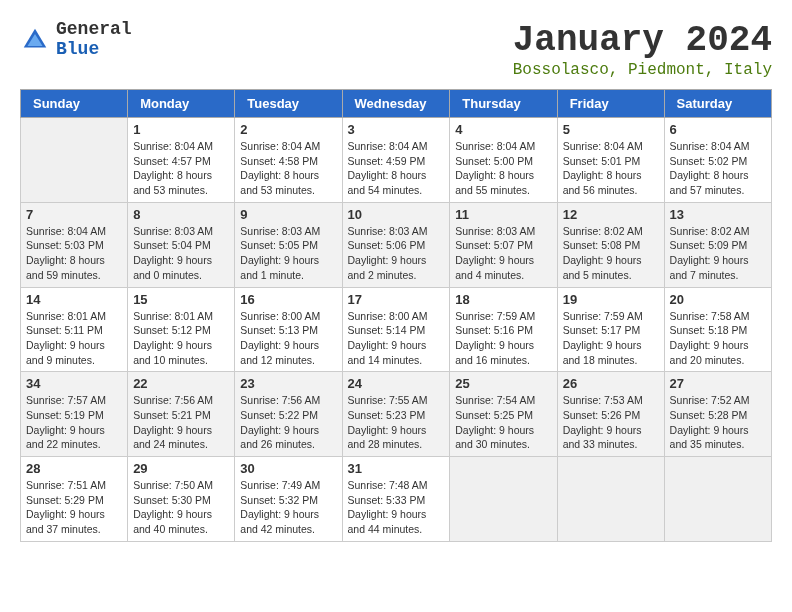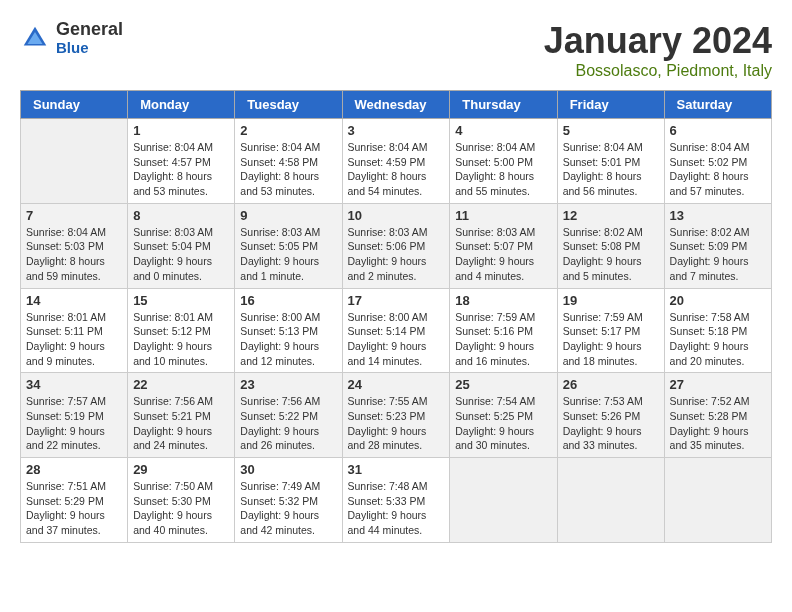--- a/index.html
+++ b/index.html
@@ -8,38 +8,39 @@
       background: #fff;
       width: 792px;
       min-height: 612px;
       padding: 20px;
     }
     .header-section {
       display: flex;
       justify-content: space-between;
       align-items: flex-start;
       margin-bottom: 10px;
+      font-family: Liberation Mono, monospace;
     }
     .logo {
       display: flex;
       align-items: center;
       gap: 6px;
     }
     .logo-text {
       display: flex;
       flex-direction: column;
       line-height: 1.1;
     }
     .logo-general {
       font-size: 18px;
       font-weight: bold;
       color: #333;
     }
     .logo-blue {
-      font-size: 15px;
+      font-size: 18px;
       font-weight: bold;
       color: #1a5fb4;
     }
     .logo-icon {
       width: 30px;
       height: 30px;
     }
     .title-section {
       text-align: right;
     }

